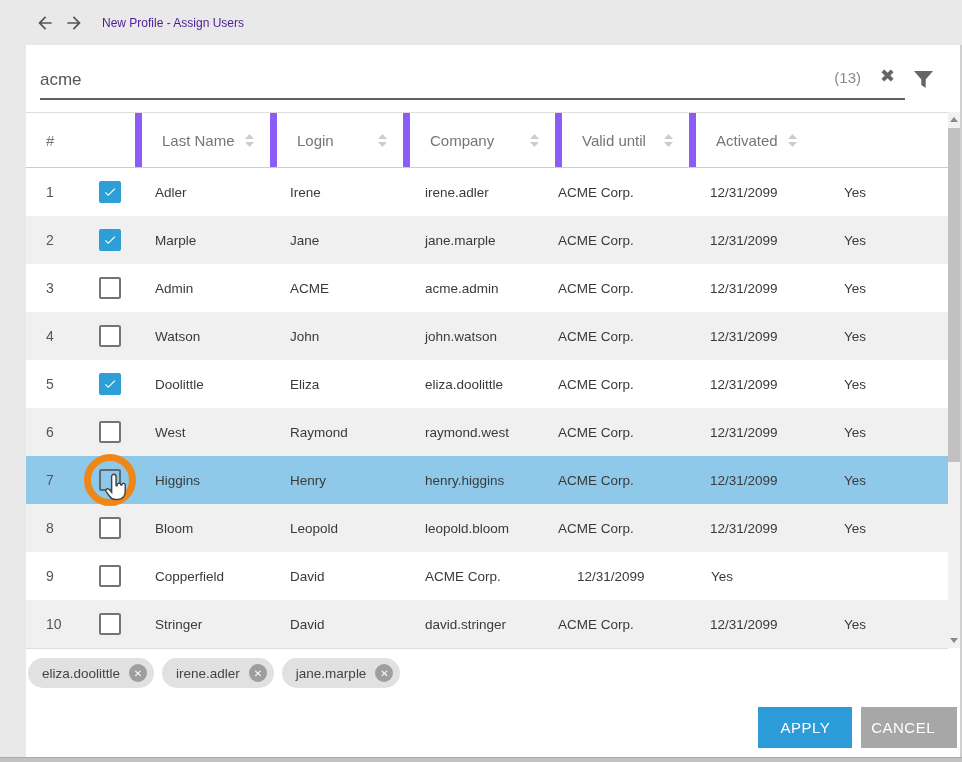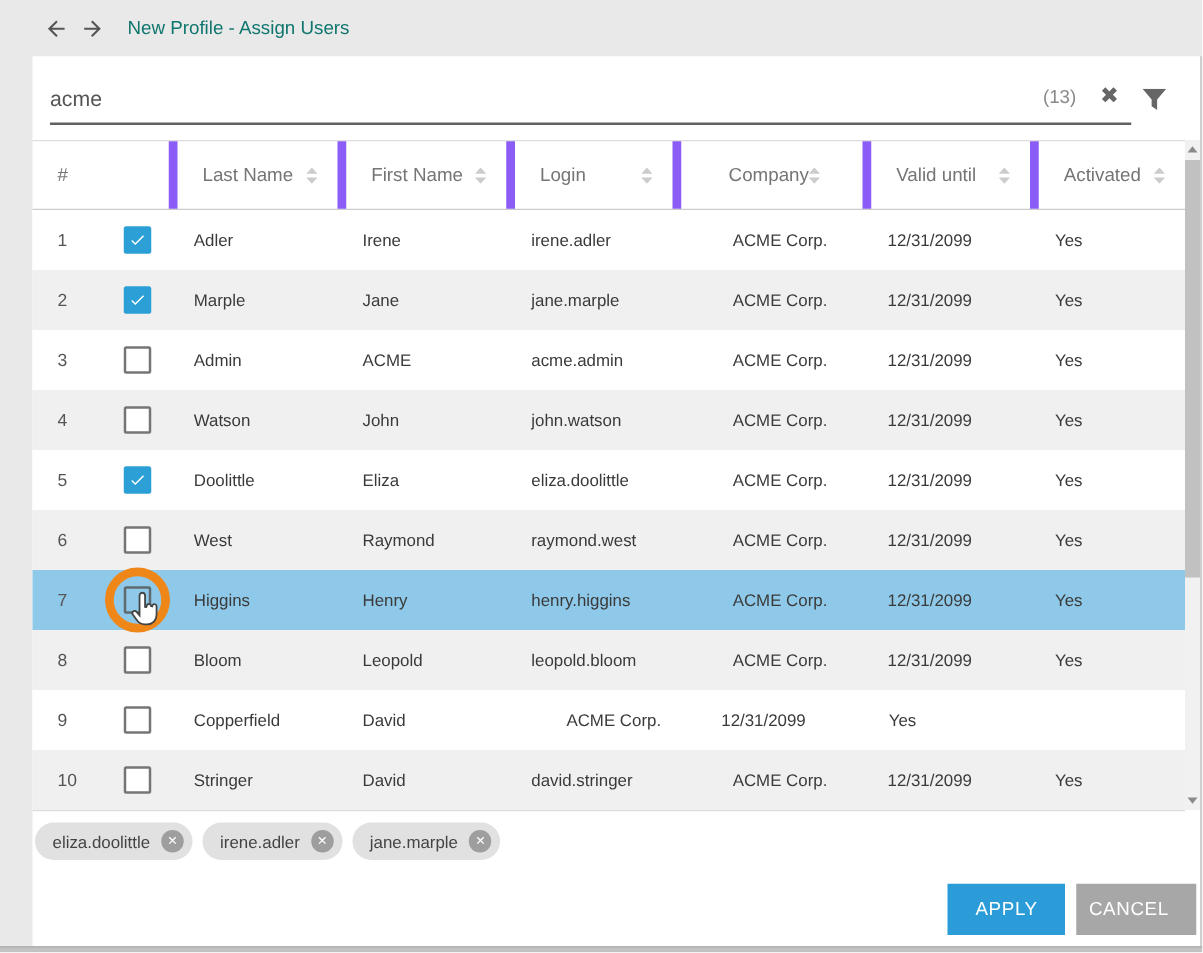--- a/index.html
+++ b/index.html
@@ -3,39 +3,39 @@
 <meta charset="utf-8">
 <style>
   html,body{margin:0;padding:0;}
   .screen{
     position:relative;width:962px;height:762px;overflow:hidden;
     background:#e9e9e9;font-family:"Liberation Sans",sans-serif;
   }
   
   .titlebar{position:absolute;left:0;top:0;width:100%;height:45px;display:flex;align-items:center;padding-left:34px;box-sizing:border-box;}
   .nav-arrow{width:22px;height:22px;margin-right:7px;display:flex;align-items:center;justify-content:center;cursor:pointer;}
-  .title-text{margin-left:10px;font-size:15px;color:#0f766e;}
+  .title-text{margin-left:10px;font-size:12px;color:#4c1d95;}
   
   .right-edge{position:absolute;right:0;top:45px;width:2px;height:712px;background:#cfcfcf;}
   .bottom-edge{position:absolute;left:0;bottom:0;width:100%;height:5px;background:#c2c2c2;border-top:1px solid #ababab;box-sizing:border-box;}
   
   .panel{position:absolute;left:26px;top:45px;width:934px;height:712px;background:#ffffff;}
   
   .search-field{position:absolute;left:14px;top:12px;width:865px;height:43px;border-bottom:2px solid #616161;box-sizing:border-box;}
   .search-input{position:absolute;left:0;top:8px;width:640px;height:30px;border:none;outline:none;background:transparent;font-family:"Liberation Sans",sans-serif;font-size:17px;color:#555;padding:0;}
   .search-count{position:absolute;right:44px;top:12px;font-size:15px;color:#8a8a8a;}
   .clear-icon{position:absolute;right:10px;top:8px;font-size:18px;color:#666;cursor:pointer;line-height:22px;}
   .filter-icon{position:absolute;right:27px;top:26px;cursor:pointer;}
   
   .tableArea{position:absolute;left:0;top:67px;width:922px;}
   .thead{display:flex;height:56px;border-top:1px solid #ddd;border-bottom:1px solid #ccc;box-sizing:border-box;}
   .hcell{display:flex;align-items:center;box-sizing:border-box;padding-left:20px;padding-right:16px;font-size:15px;color:#757575;justify-content:space-between;}
   .hcell + .hcell{border-left:7px solid #8b5cf6;}
   .c-num{width:109px;}.c-last{width:135px;}.c-first{width:135px;}.c-login{width:133px;}
-  .c-company{width:152px;justify-content:center;}.c-valid{width:134px;}.c-activated{width:124px;}
+  .c-company{width:152px;}.c-valid{width:134px;}.c-activated{width:124px;}
   .sort{flex:0 0 auto;}
   .rows{border-bottom:1px solid #ddd;}
   .trow{display:flex;height:48px;background:#ffffff;}
   .trow.alt{background:#f0f0f0;}
   .trow.highlight{background:#8fc9e9;}
   .cell{display:flex;align-items:center;box-sizing:border-box;padding-left:20px;font-size:13.5px;color:#3a3a3a;overflow:hidden;white-space:nowrap;}
   .num{width:53px;color:#555;font-size:14px;}
   .checkbox{width:18px;height:18px;border:2px solid #757575;border-radius:2px;background:#fff;display:flex;align-items:center;justify-content:center;cursor:pointer;box-sizing:content-box;}
   .checkbox .check{display:none;}
   .checkbox.checked{background:#2b9fd6;border-color:#2b9fd6;}
@@ -99,27 +99,20 @@
         <div class="hcell c-num">
           <span>#</span>
         </div>
         <div class="hcell c-last">
           <span>Last Name</span>
           <svg class="sort" width="9" height="13" viewBox="0 0 9 13">
               <path d="M4.5 0 9 5H0Z" fill="#ccc"></path>
               <path d="M4.5 13 0 8h9Z" fill="#ccc"></path>
             </svg>
         </div>
-        <div class="hcell c-first">
-          <span>First Name</span>
-          <svg class="sort" width="9" height="13" viewBox="0 0 9 13">
-              <path d="M4.5 0 9 5H0Z" fill="#ccc"></path>
-              <path d="M4.5 13 0 8h9Z" fill="#ccc"></path>
-            </svg>
-        </div>
         <div class="hcell c-login">
           <span>Login</span>
           <svg class="sort" width="9" height="13" viewBox="0 0 9 13">
               <path d="M4.5 0 9 5H0Z" fill="#ccc"></path>
               <path d="M4.5 13 0 8h9Z" fill="#ccc"></path>
             </svg>
         </div>
         <div class="hcell c-company">
           <span>Company</span>
           <svg class="sort" width="9" height="13" viewBox="0 0 9 13">

